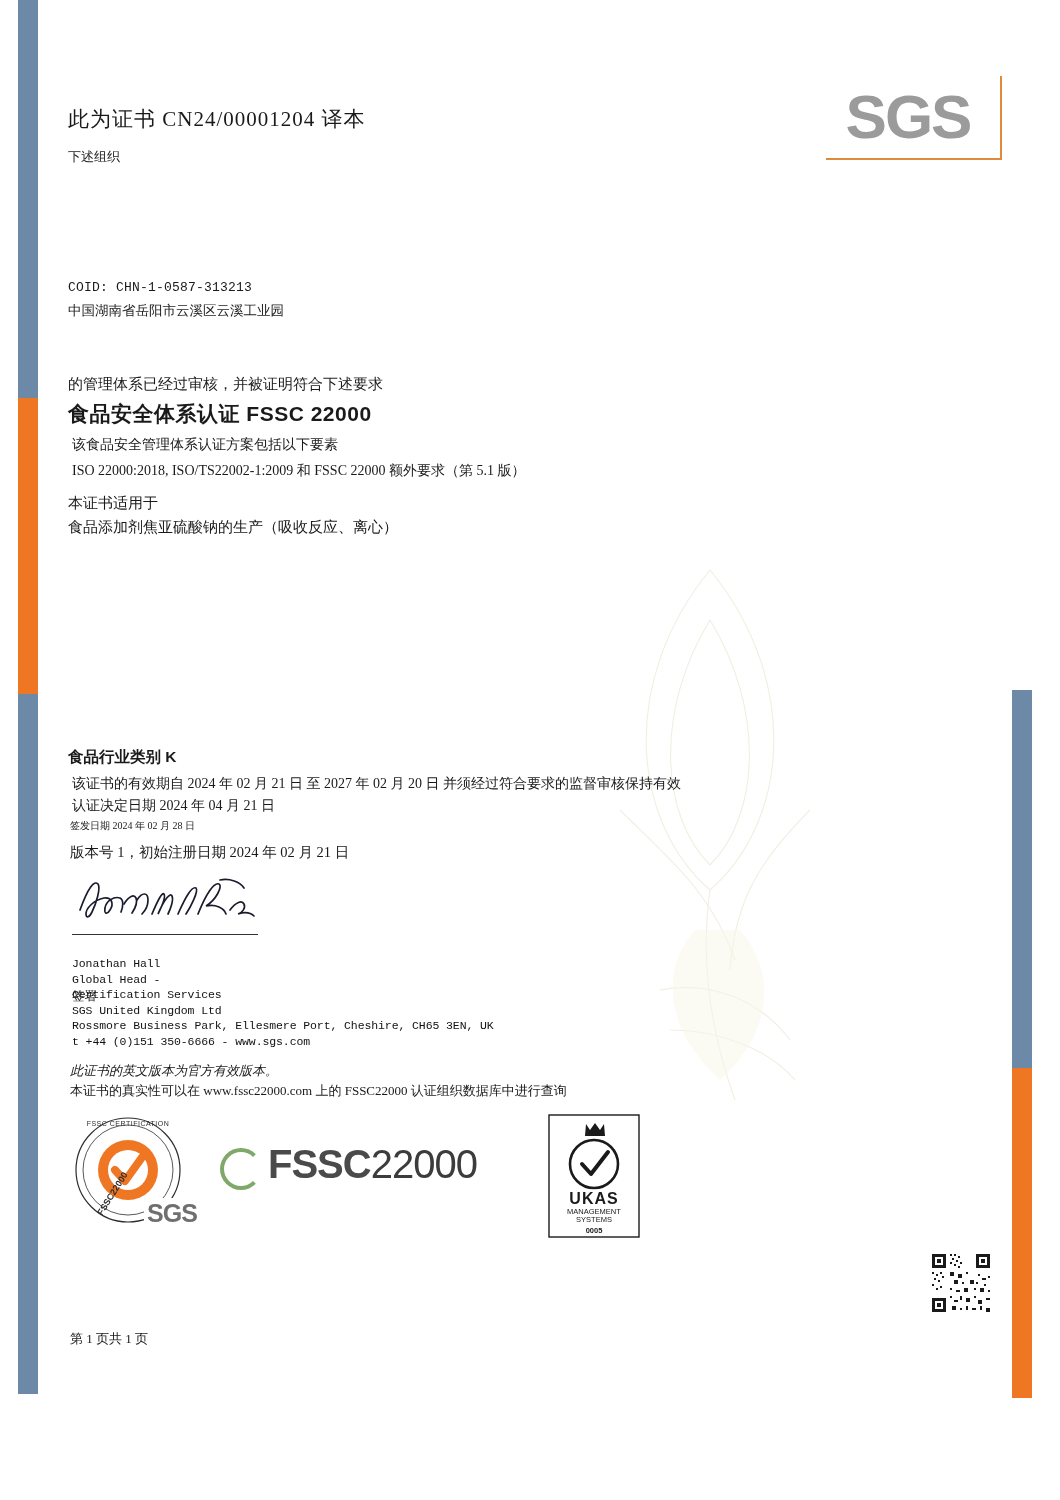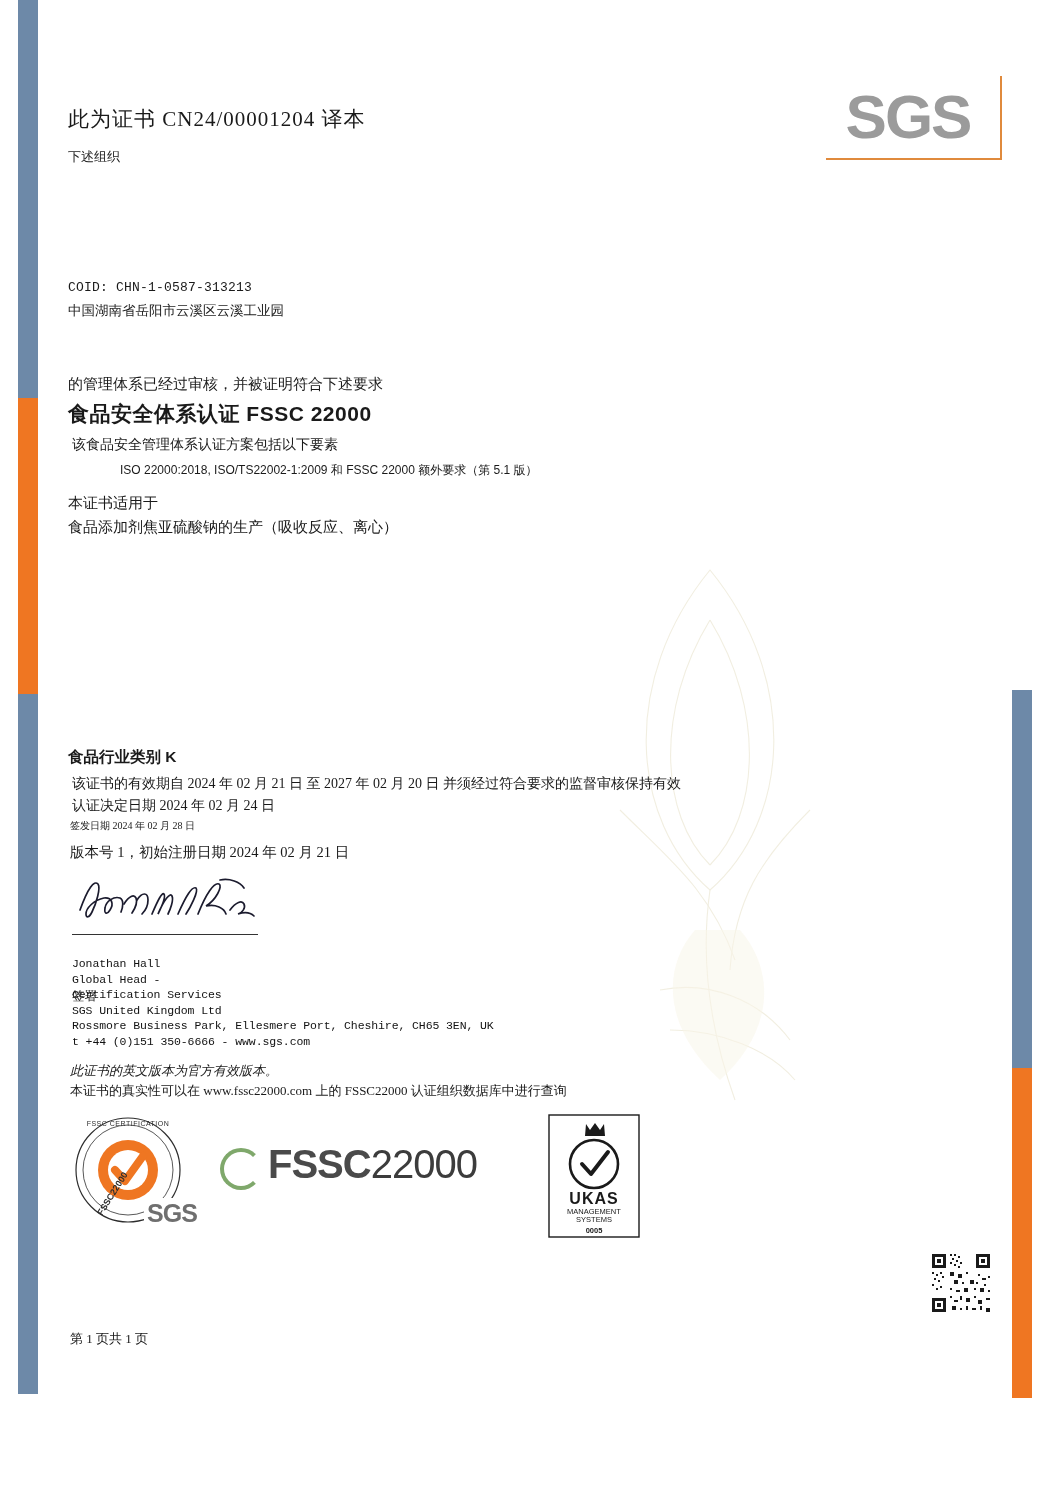--- a/index.html
+++ b/index.html
@@ -130,23 +130,22 @@
     letter-spacing: 0.5px;
   }
   .l-scheme-note {
     position: absolute;
     left: 72px; top: 436px;
     font-size: 14px;
   }
   .l-standards {
     position: absolute;
     left: 72px; top: 462px;
-    font-size: 12px;
-    font-family: Liberation Sans, sans-serif;
-    margin-left: 48px;
+    font-size: 14px;
+    font-family: Liberation Serif, serif;
   }
   .l-applies {
     position: absolute;
     left: 68px; top: 494px;
     font-size: 15px;
   }
   .l-scope {
     position: absolute;
     left: 68px; top: 518px;
     font-size: 15px;
@@ -336,21 +335,21 @@
 
   <div class="l-intro">的管理体系已经过审核，并被证明符合下述要求</div>
   <div class="l-scheme">食品安全体系认证 FSSC 22000</div>
   <div class="l-scheme-note">该食品安全管理体系认证方案包括以下要素</div>
   <div class="l-standards">ISO 22000:2018, ISO/TS22002-1:2009 和 FSSC 22000 额外要求（第 5.1 版）</div>
   <div class="l-applies">本证书适用于</div>
   <div class="l-scope">食品添加剂焦亚硫酸钠的生产（吸收反应、离心）</div>
 
   <div class="l-category">食品行业类别 K</div>
   <div class="l-validity">该证书的有效期自 2024 年 02 月 21 日 至 2027 年 02 月 20 日 并须经过符合要求的监督审核保持有效</div>
-  <div class="l-decision">认证决定日期 2024 年 02 月 24 日</div>
+  <div class="l-decision">认证决定日期 2024 年 04 月 21 日</div>
   <div class="l-issue">签发日期 2024 年 02 月 28 日</div>
   <div class="l-version">版本号 1，初始注册日期 2024 年 02 月 21 日</div>
 
   <svg class="signature" viewBox="0 0 200 60">
     <g fill="none" stroke="#1b1b2e" stroke-width="1.7" stroke-linecap="round">
       <path d="M6 40 C 14 18, 20 10, 24 14 C 27 18, 22 34, 18 42 C 15 48, 12 48, 12 44 C 12 38, 20 30, 30 28 C 38 27, 40 34, 36 40 C 33 45, 30 44, 31 38 C 32 31, 40 26, 46 28 C 50 30, 49 37, 47 42"></path>
       <path d="M50 34 C 55 26, 60 24, 62 28 C 64 33, 60 40, 58 43"></path>
       <path d="M63 30 C 68 22, 74 22, 74 30 C 74 37, 70 42, 68 44"></path>
       <path d="M78 44 C 84 30, 88 22, 90 24 C 92 27, 86 40, 84 44 C 90 30, 96 22, 98 26 C 100 30, 96 40, 94 44"></path>
       <path d="M104 44 C 112 26, 118 16, 122 18 C 125 21, 116 38, 112 44"></path>

